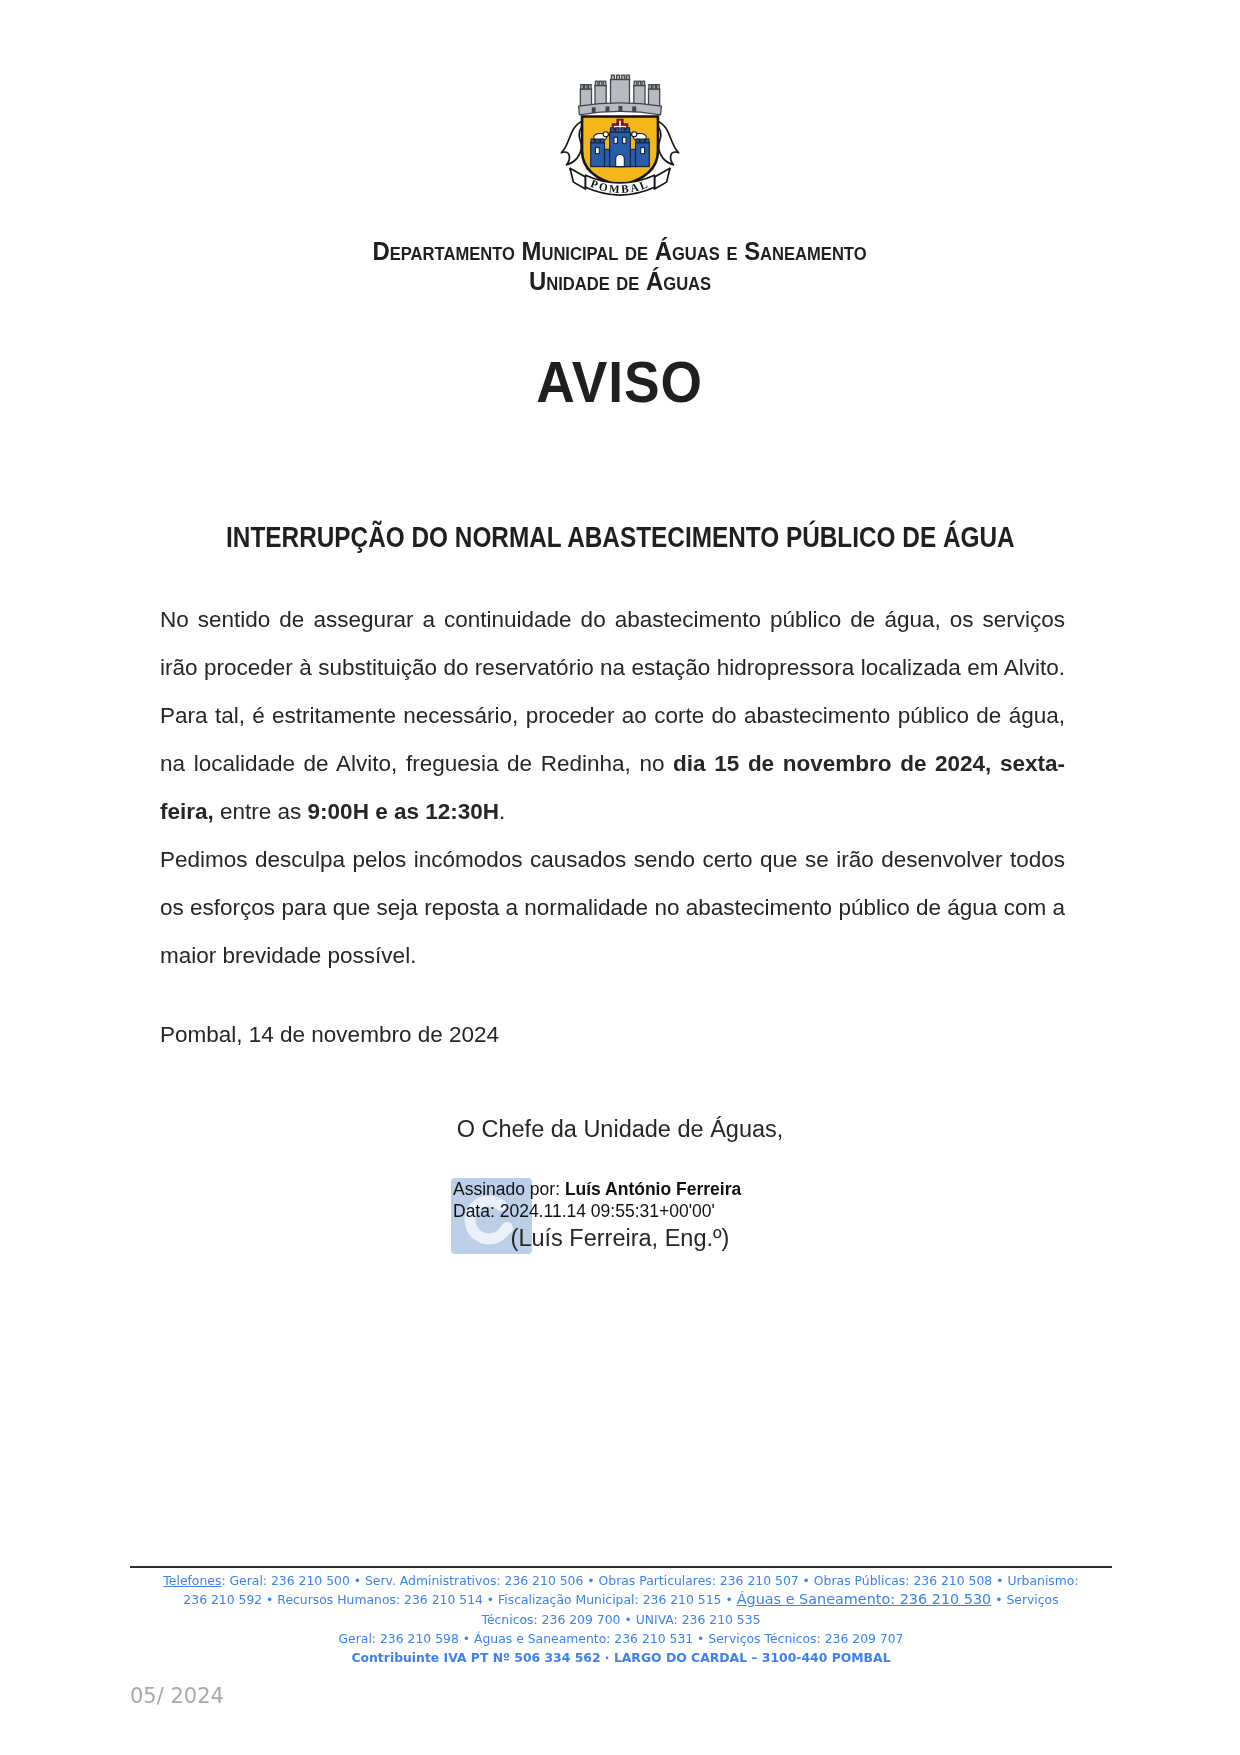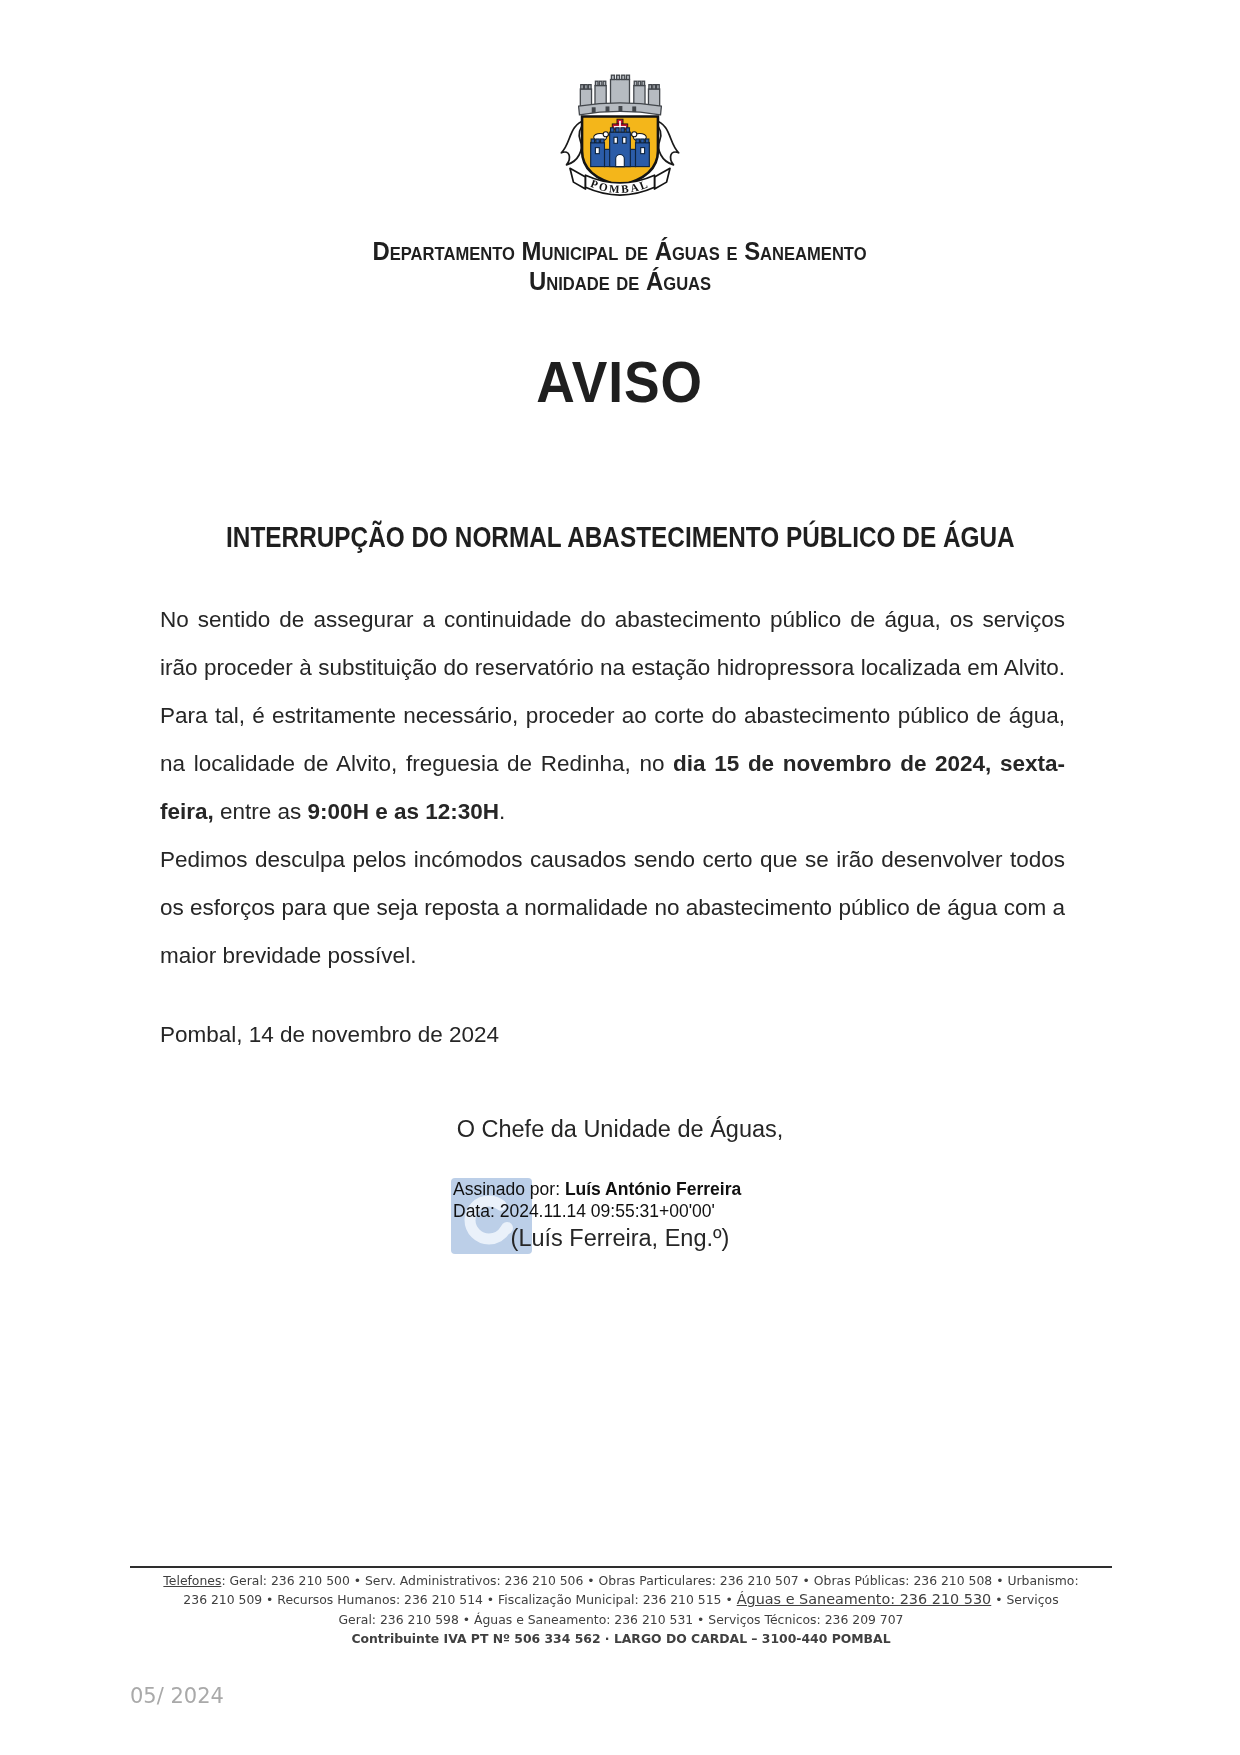--- a/index.html
+++ b/index.html
@@ -22,21 +22,21 @@
   .b{font-weight:700;}
   .u{text-decoration:underline;}
   .dateline{position:absolute;top:1022px;left:160px;font-size:22.5px;color:#262626;}
   .signer-title{top:1116px;font-size:23.5px;color:#262626;}
   .stamp{position:absolute;left:451px;top:1176px;width:320px;height:82px;}
   .stamp-bg{position:absolute;left:0;top:2px;width:81px;height:76px;background:#BCCFE8;border-radius:4px;}
   .stamp-text{position:relative;padding:3px 0 0 2px;font-size:17.5px;line-height:21.5px;color:#101010;white-space:nowrap;}
   .name-line{top:1225px;font-size:23.5px;color:#262626;}
   .footer-rule{position:absolute;left:130px;right:128px;top:1566px;border-top:2.5px solid #2e2e2e;}
   .footer-lines{position:absolute;left:120px;right:118px;top:1571px;text-align:center;
-                font-size:12.4px;line-height:19.3px;color:#404040;font-family:"DejaVu Sans",sans-serif;}
+                font-size:12.4px;line-height:19.3px;color:#3b82f6;font-family:"DejaVu Sans",sans-serif;}
   .footer-line{white-space:nowrap;}
   .lg{font-size:14.4px;}
   .version{position:absolute;left:130px;top:1684px;font-size:21px;color:#a9a9a9;
            font-family:"DejaVu Sans",sans-serif;}
   .banner-text{font-family:"Liberation Serif",serif;font-weight:700;font-size:13px;letter-spacing:2.5px;}
 </style>
 </head>
 <body>
 
 <div class="page">
@@ -166,19 +166,20 @@
       <div><span>Assinado por: </span><span class="b">Luís António Ferreira</span></div>
       <div>Data: 2024.11.14 09:55:31+00'00'</div>
     </div>
   </div>
 
   <div class="center name-line">(Luís Ferreira, Eng.º)</div>
 
   <div class="footer-rule"></div>
   <div class="footer-lines">
     <div class="footer-line"><span class="u">Telefones</span><span>: Geral: 236 210 500 • Serv. Administrativos: 236 210 506 • Obras Particulares: 236 210 507 • Obras Públicas: 236 210 508 • Urbanismo:</span></div>
-    <div class="footer-line"><span>236 210 509 • Recursos Humanos: 236 210 514 • Fiscalização Municipal: 236 210 515 • </span><span class="u lg">Águas e Saneamento: 236 210 530</span><span> • Serviços</span></div>
+    <div class="footer-line"><span>236 210 592 • Recursos Humanos: 236 210 514 • Fiscalização Municipal: 236 210 515 • </span><span class="u lg">Águas e Saneamento: 236 210 530</span><span> • Serviços</span></div>
+    <div class="footer-line"><span>Técnicos: 236 209 700 • UNIVA: 236 210 535</span></div>
     <div class="footer-line"><span>Geral: 236 210 598 • Águas e Saneamento: 236 210 531 • Serviços Técnicos: 236 209 707</span></div>
     <div class="footer-line"><span class="b">Contribuinte IVA PT Nº 506 334 562 · LARGO DO CARDAL – 3100-440 POMBAL</span></div>
   </div>
   <div class="version">05/ 2024</div>
 
 </div>
 
 </body></html>

